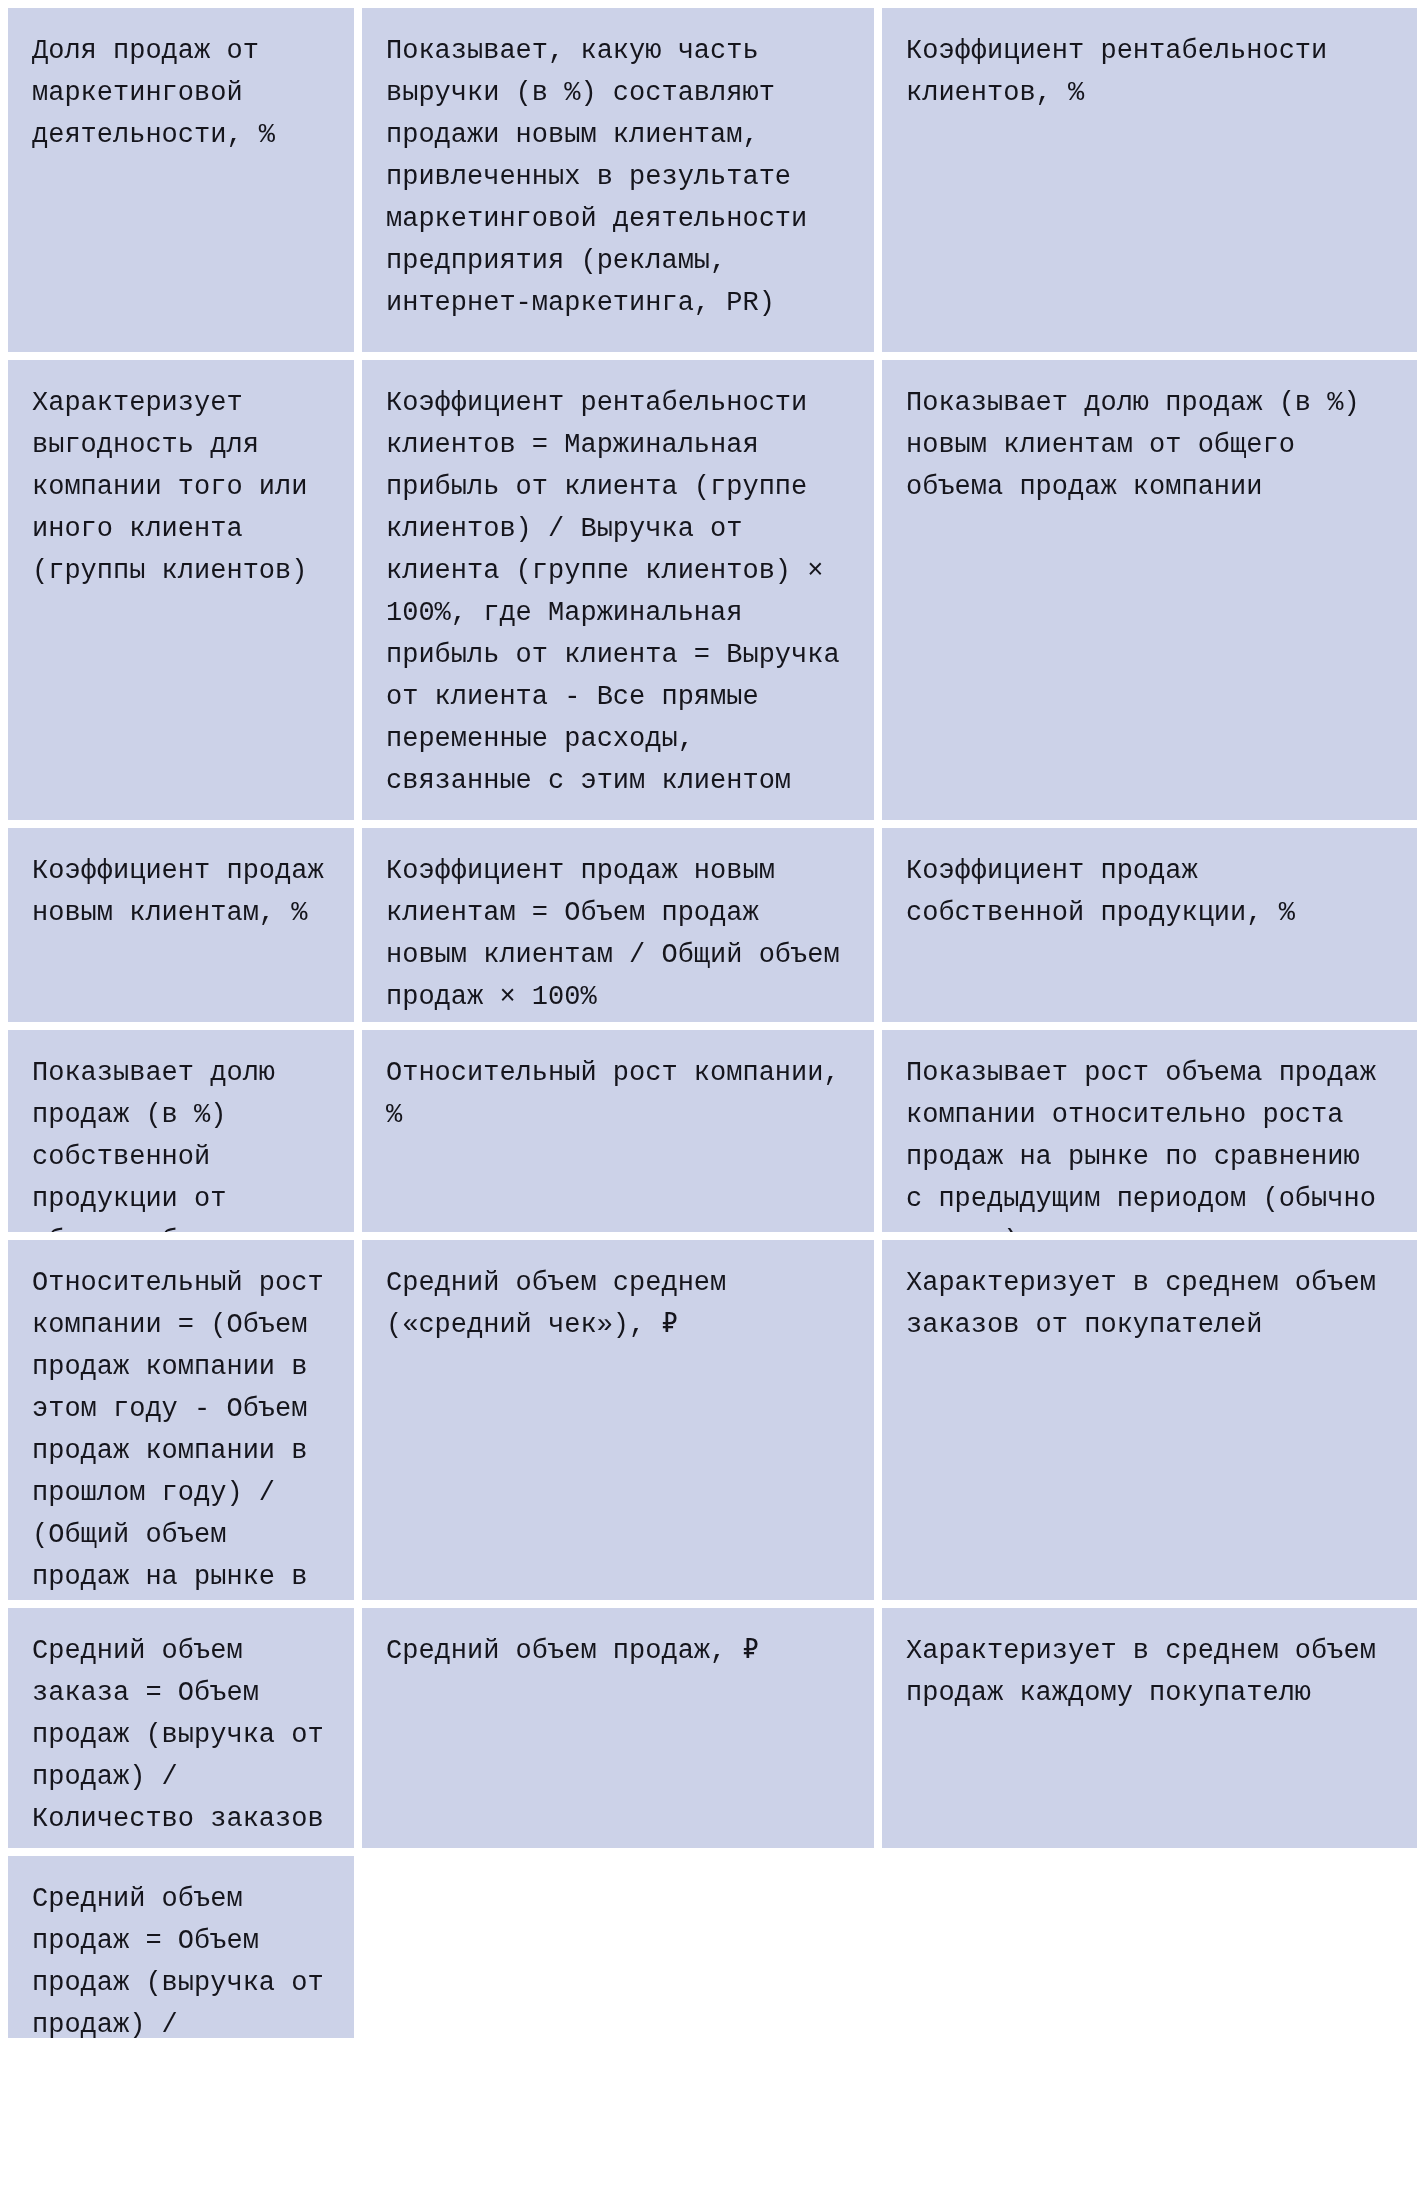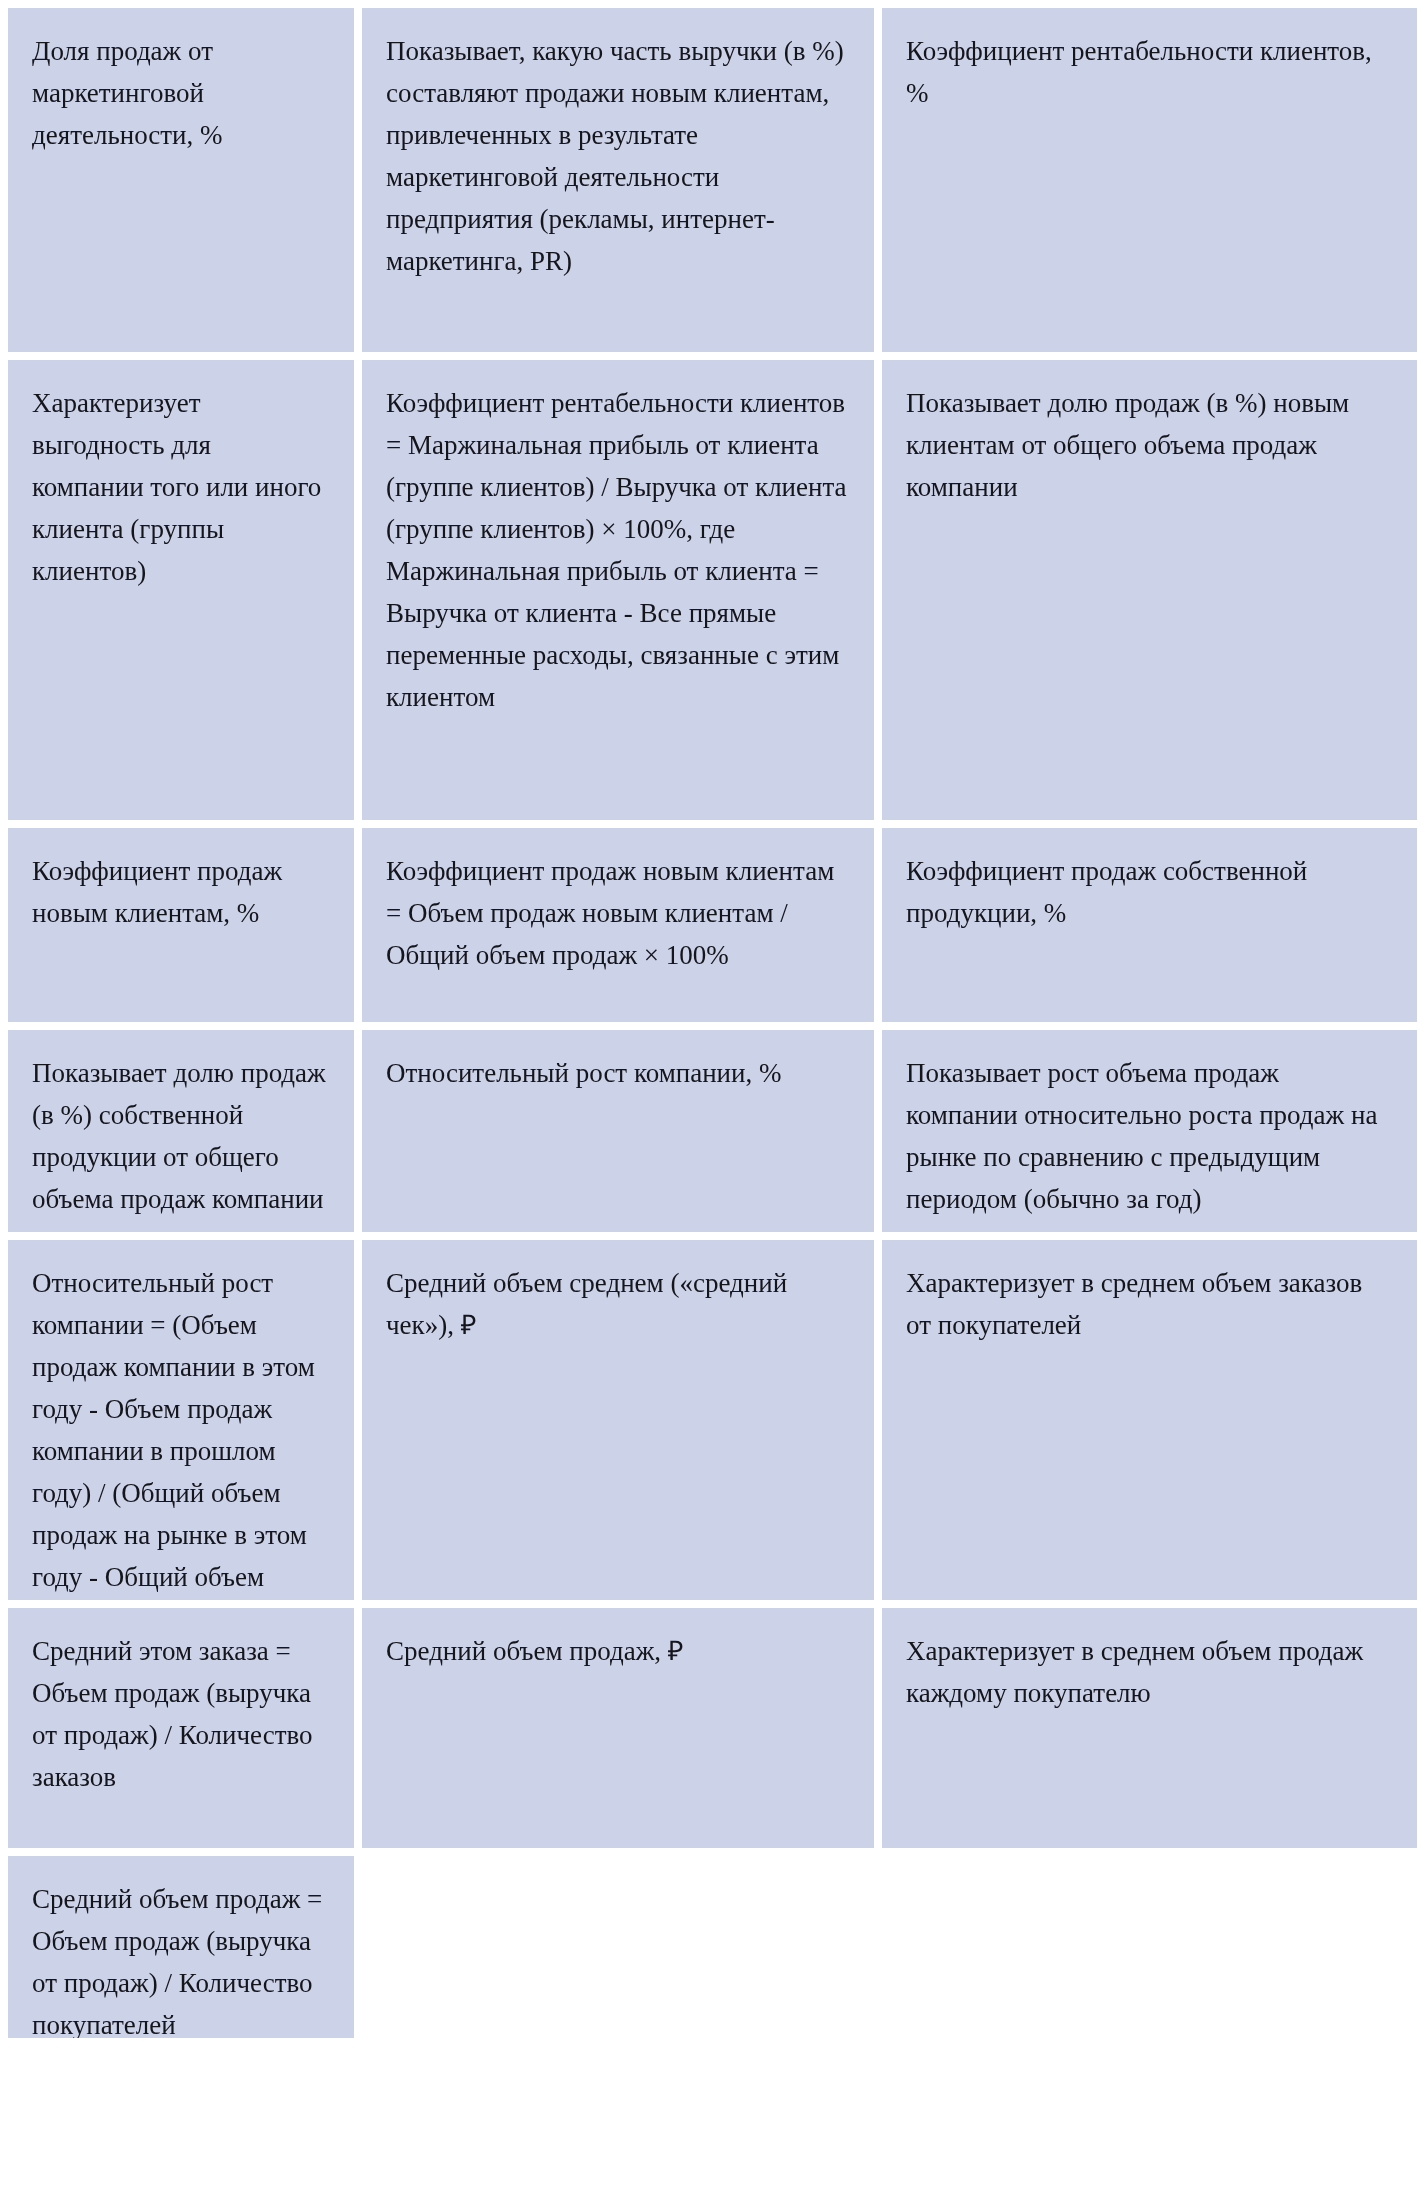--- a/index.html
+++ b/index.html
@@ -14,21 +14,21 @@
     display: grid;
     width: 100%;
     height: 100%;
     grid-template-columns: 346px 512px 1fr;
     grid-template-rows: 344px 460px 194px 202px 360px 240px 182px 146px;
     gap: 8px;
   }
   .cell {
     background: #ccd2e8;
     color: #15151c;
-    font-family: Liberation Serif, serif;
+    font-family: Liberation Mono, monospace;
     font-size: 27px;
     line-height: 42px;
     padding: 22px 26px 10px 24px;
     box-sizing: border-box;
     overflow: hidden;
     word-wrap: break-word;
   }
 </style>
 </head>
 <body>
@@ -50,20 +50,20 @@
     <div class="cell">Коэффициент продаж собственной продукции, %</div>
     <div class="cell">Показывает долю продаж (в %) собственной продукции от общего объема продаж компании</div>
 
     <div class="cell">Относительный рост компании, %</div>
     <div class="cell">Показывает рост объема продаж компании относительно роста продаж на рынке по сравнению с предыдущим периодом (обычно за год)</div>
     <div class="cell">Относительный рост компании = (Объем продаж компании в этом году - Объем продаж компании в прошлом году) / (Общий объем продаж на рынке в этом году - Общий объем продаж на рынке в прошлом году) × 100%</div>
 
 
     <div class="cell">Средний объем среднем («средний чек»), ₽</div>
     <div class="cell">Характеризует в среднем объем заказов от покупателей</div>
-    <div class="cell">Средний этом заказа = Объем продаж (выручка от продаж) / Количество заказов</div>
+    <div class="cell">Средний объем заказа = Объем продаж (выручка от продаж) / Количество заказов</div>
 
     <div class="cell">Средний объем продаж, ₽</div>
     <div class="cell">Характеризует в среднем объем продаж каждому покупателю</div>
     <div class="cell">Средний объем продаж = Объем продаж (выручка от продаж) / Количество покупателей</div>
 
   </div>
 </div>
 
 </body></html>

